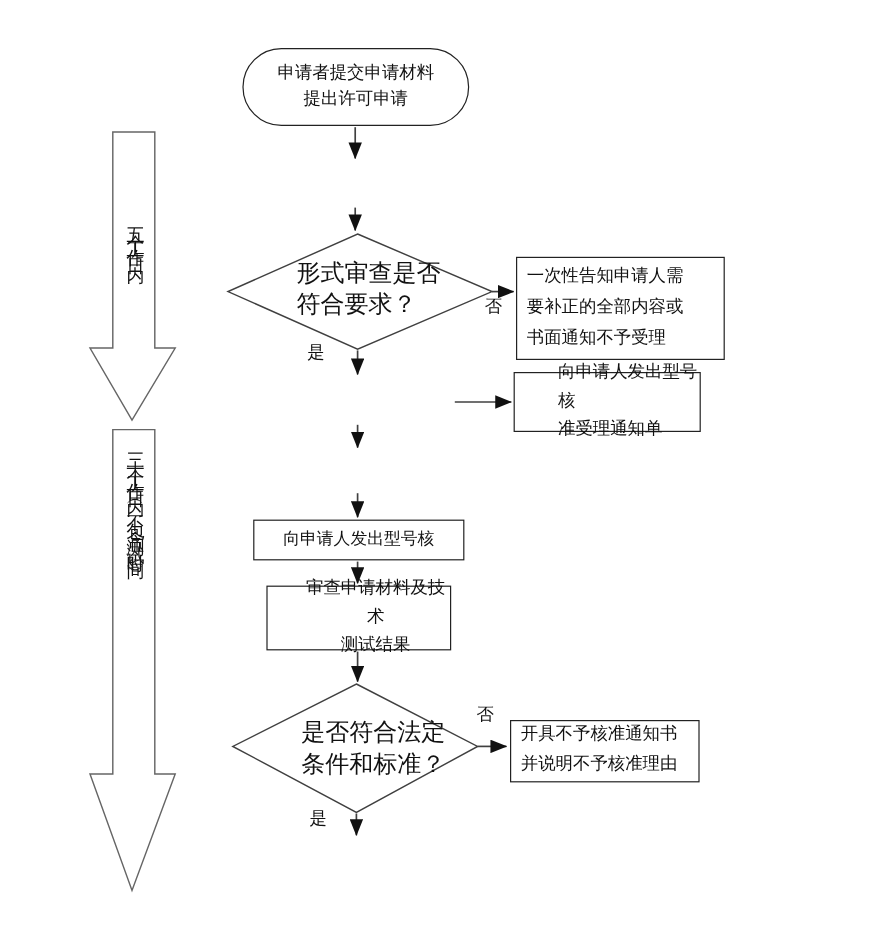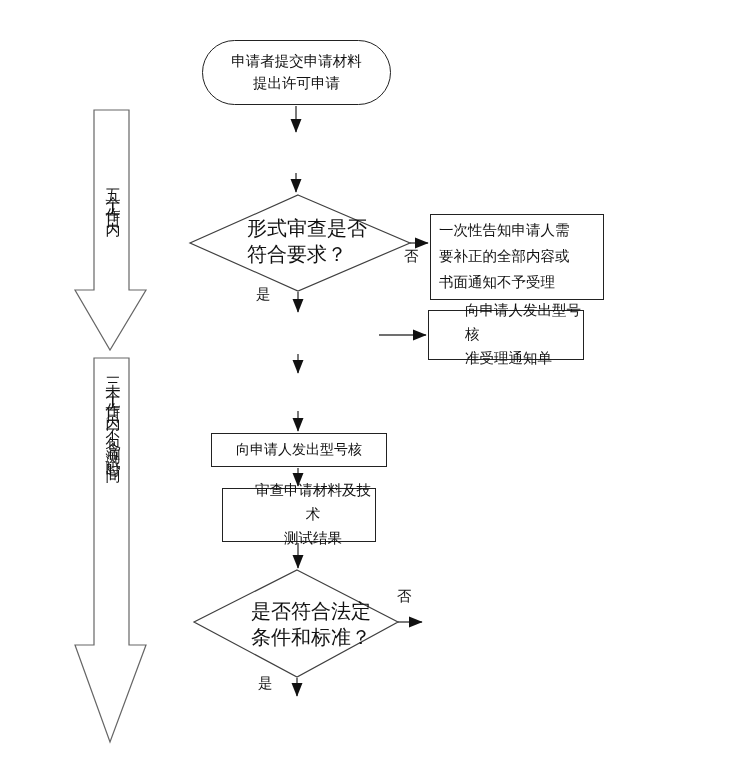--- a/index.html
+++ b/index.html
@@ -102,20 +102,22 @@
 
 
   <div class="node n-report">向申请人发出型号核</div>
 
   <div class="node n-examine">审查申请材料及技术
 测试结果</div>
 
   <div class="dtext d2text">是否符合法定
 条件和标准？</div>
 
+  <div class="node sidebox n-notify3">开具不予核准通知书
+并说明不予核准理由</div>
 
 
   <div class="blabel yes1">是</div>
   <div class="blabel no1">否</div>
   <div class="blabel no2">否</div>
   <div class="blabel yes2">是</div>
 
   <div class="vlabel v1">五个工作日内</div>
   <div class="vlabel v2">三十个工作日内（不包含测试时间）</div>
 

